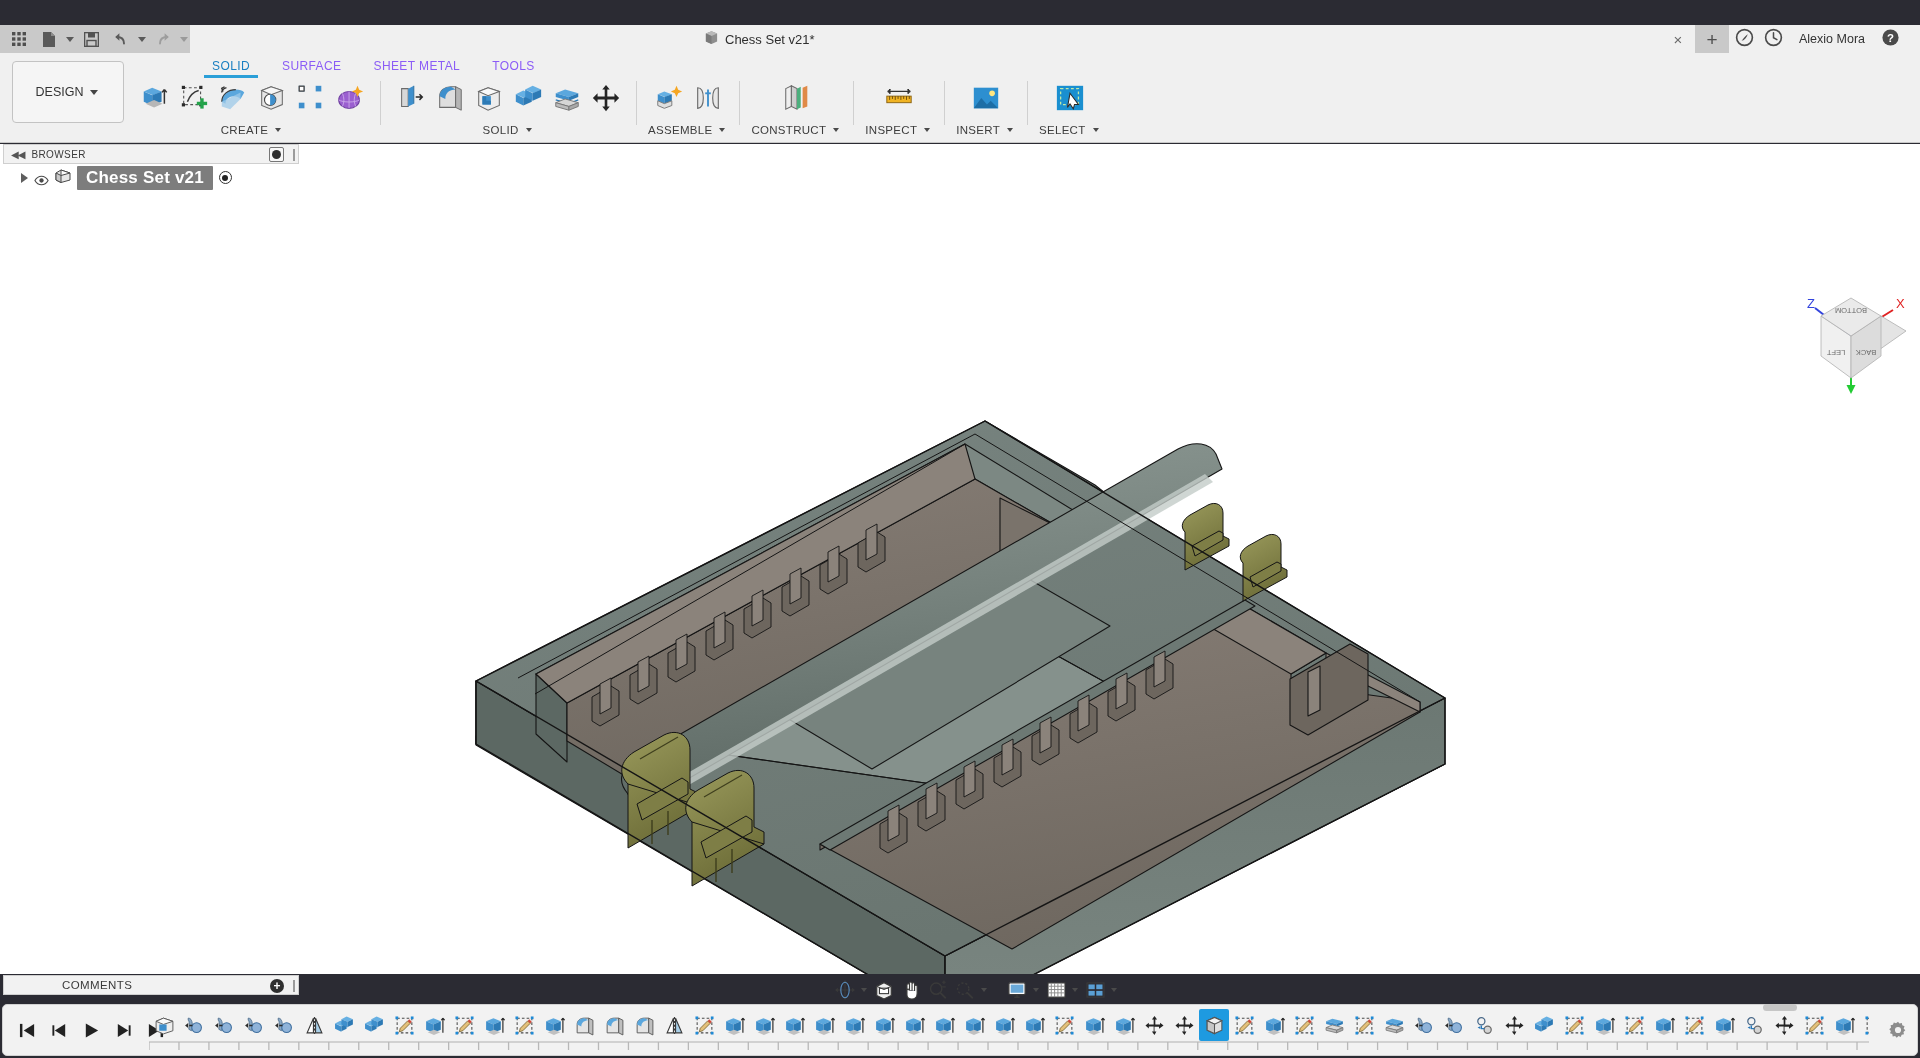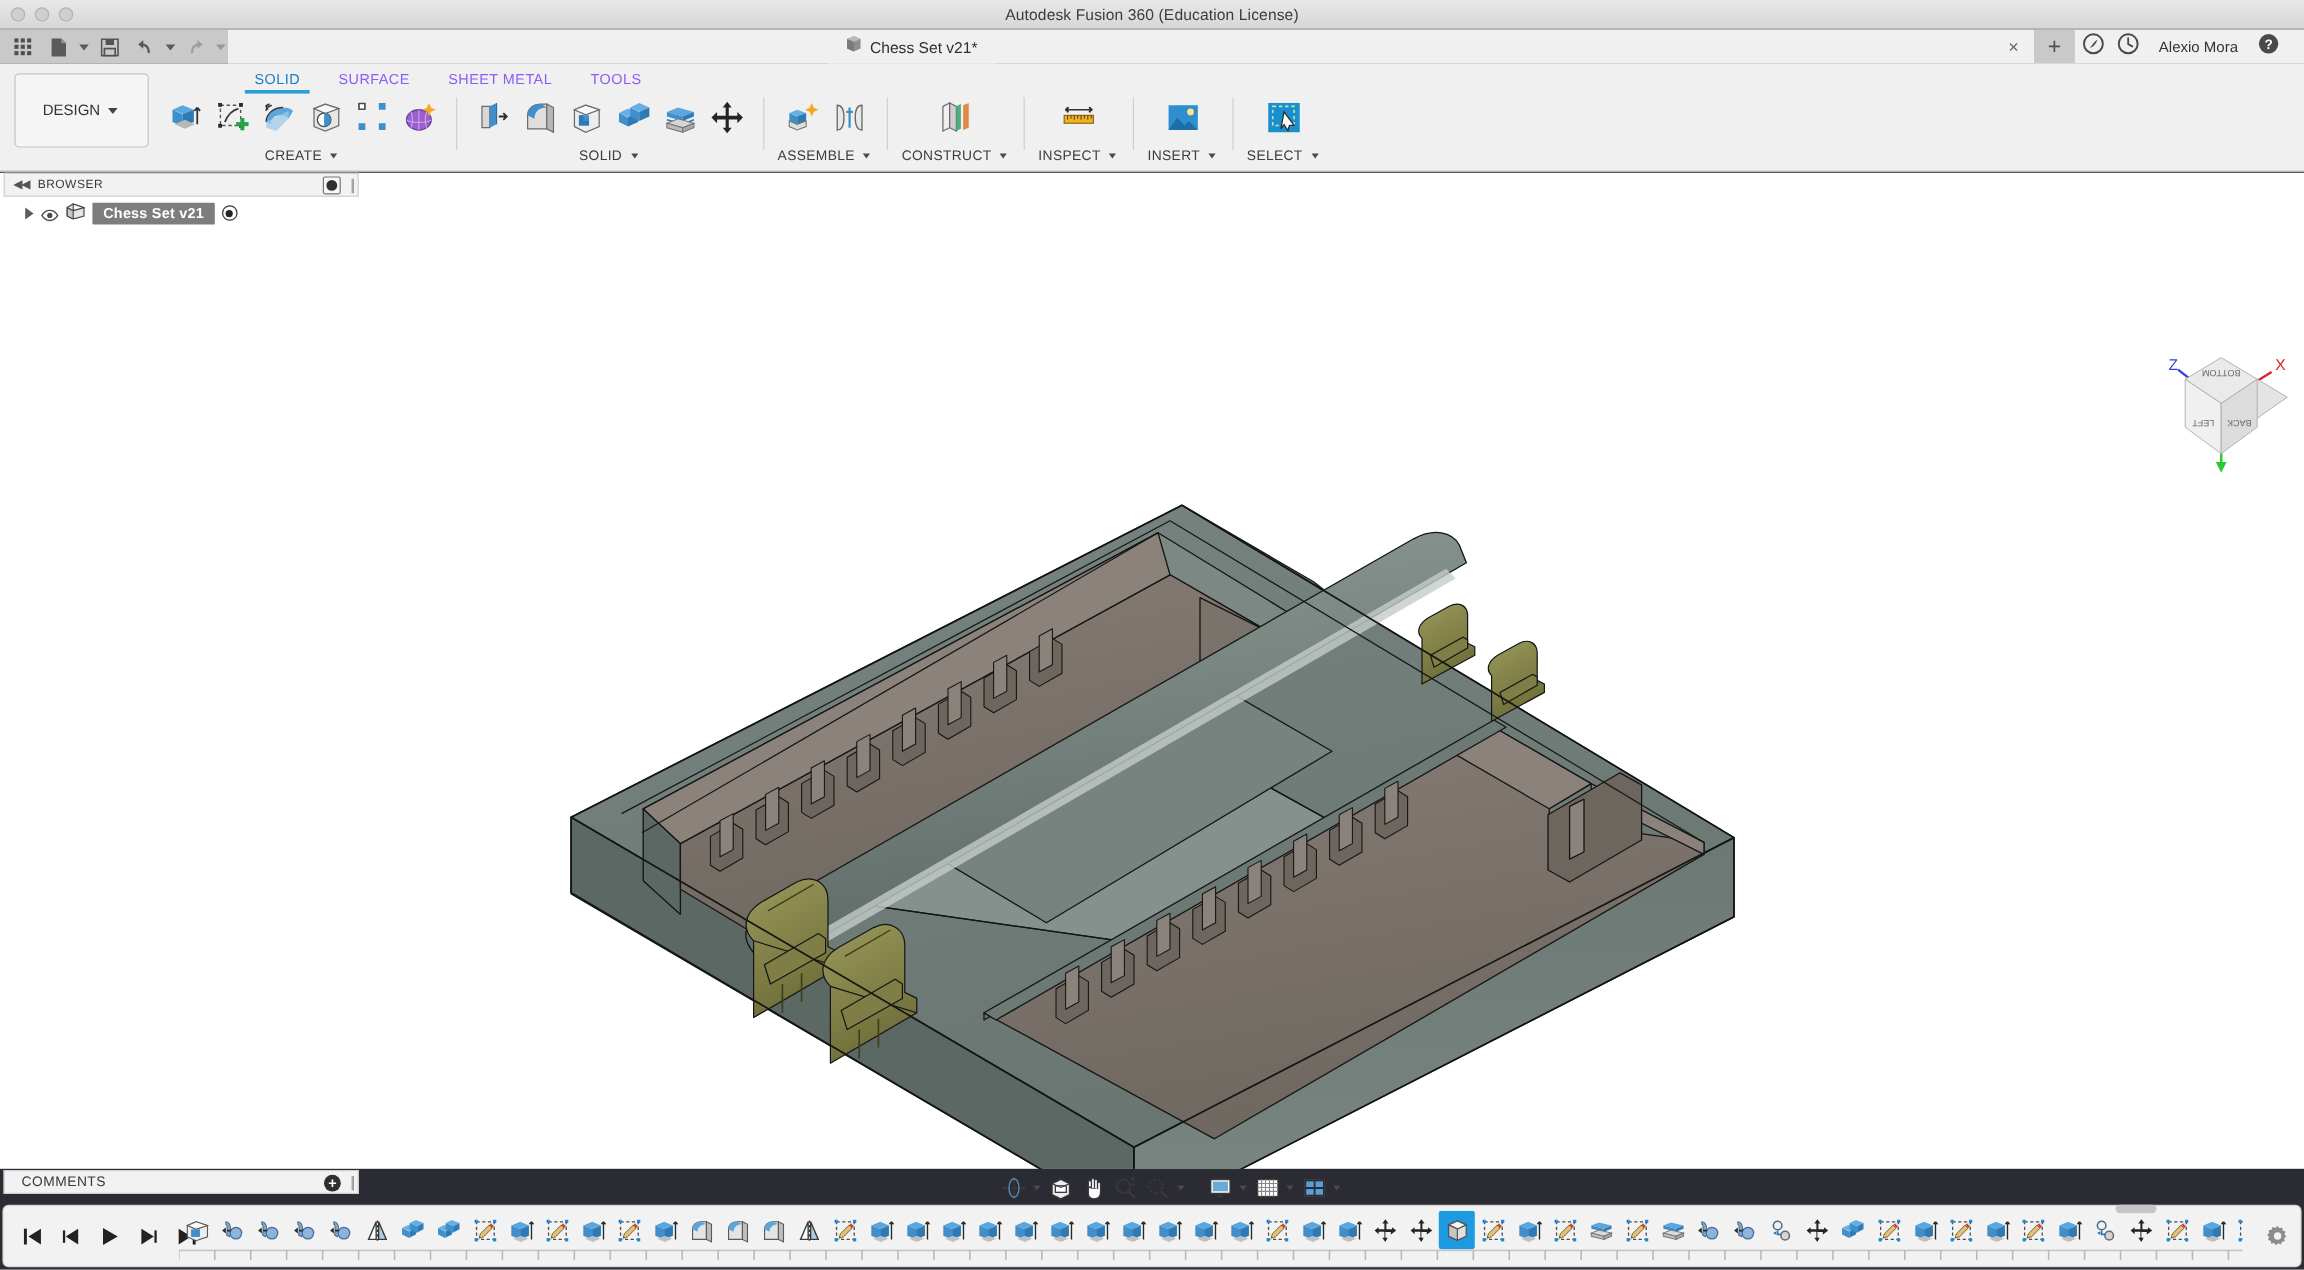--- a/index.html
+++ b/index.html
@@ -129,21 +129,21 @@
   .browser .dotbtn i { width:9px; height:9px; border-radius:50%; background:#2f2f2f; display:block;}
   .browser .grip { position:absolute; right:3px; top:4px; width:2px; height:12px;
     border-left:1px solid #9b9b9b; border-right:1px solid #9b9b9b; }
 
   .btree { position:absolute; left:3px; top:168px; width:296px; }
   .bnode { display:flex; align-items:center; height:19px; padding-left:18px; gap:6px; }
   .tri { width:0; height:0; border-top:5px solid transparent; border-bottom:5px solid transparent;
          border-left:7px solid #5e5e5e; }
   .eye { width:15px; height:11px; }
   .bname {
-    background:#7d7d7d; color:#fff; font-size:12px; font-weight:bold;
+    background:#7d7d7d; color:#fff; font-size:17px; font-weight:bold;
     padding:2px 9px; border-radius:1px; letter-spacing:.2px;
   }
   .radio { width:13px; height:13px; border-radius:50%; border:1.5px solid #333;
            display:flex; align-items:center; justify-content:center; }
   .radio i { width:6px; height:6px; border-radius:50%; background:#222; display:block; }
 
   
   .canvas {
     position:absolute; left:0; top:144px; width:1920px; height:830px;
     background:#ffffff;
@@ -152,21 +152,21 @@
 
   
   .viewcube { position:absolute; left:1793px; top:150px; width:118px; height:110px; }
 
   
   .comments {
     position:absolute; left:3px; top:975px; width:296px; height:20px;
     background:#f2f2f2; border:1px solid #cfcfcf;
     display:flex; align-items:center;
   }
-  .comments .ctitle { font-size:11.5px; color:#3a3a3a; letter-spacing:.4px; padding-left:14px;}
+  .comments .ctitle { font-size:11.5px; color:#3a3a3a; letter-spacing:.4px; padding-left:14px;margin-left:44px;}
   .comments .plusb {
     position:absolute; right:14px; top:3px; width:14px; height:14px;
     border-radius:50%; background:#2f2f2f; color:#fff; font-size:12px;
     display:flex; align-items:center; justify-content:center; line-height:1; font-weight:bold;
   }
   .comments .grip { position:absolute; right:3px; top:4px; width:2px; height:12px;
     border-left:1px solid #9b9b9b; border-right:1px solid #9b9b9b; }
 
   
   .navbar {
@@ -203,28 +203,20 @@
   .tl-scrollnub {
     position:absolute; left:1760px; top:-1px; width:34px; height:7px;
     background:#c6c6c6; border-radius:4px;
   }
 </style>
 </head>
 <body>
 
 <div class="app">
 
-  <div class="macbar">
-    <div class="traffic">
-      <span class="tl"></span>
-      <span class="tl"></span>
-      <span class="tl"></span>
-    </div>
-    <div class="mac-title">Autodesk Fusion 360 (Education License)</div>
-  </div>
 
   <div class="qabar">
 
     <div class="tabstrip"></div>
 
     <div class="qa-left">
       <div class="qicon">
         <svg width="16" height="16" viewBox="0 0 16 16">
           <g fill="#4f4f4f">
             <rect x="1" y="1" width="3.4" height="3.4"></rect>

